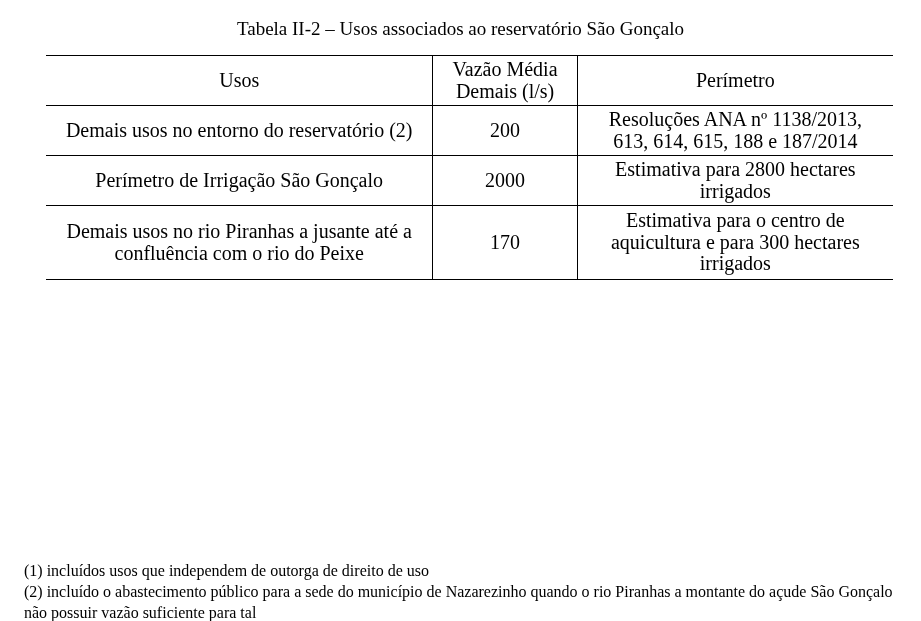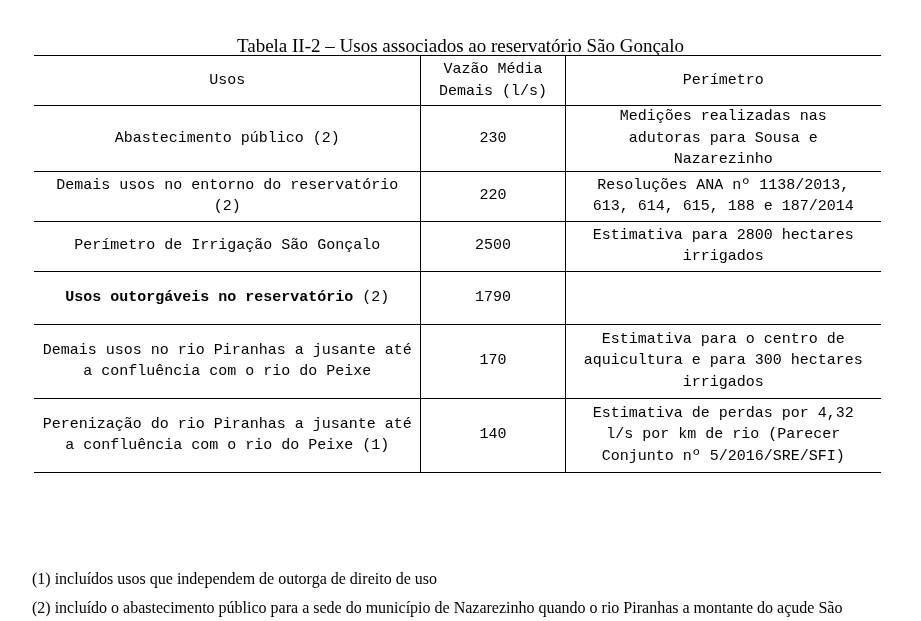--- a/index.html
+++ b/index.html
@@ -16,31 +16,29 @@
       overflow: hidden;
     }
     .caption {
       position: absolute;
       left: 0;
       top: 17px;
       width: 921px;
       text-align: center;
       font-size: 19px;
       line-height: 24px;
-      margin-top: 17px;
     }
     table.uses {
       position: absolute;
-      left: 34px;
+      left: 46px;
       top: 55px;
       width: 847px;
       border-collapse: collapse;
-      font-size: 15px;
+      font-size: 20px;
       line-height: 21.5px;
-      font-family: Liberation Mono, monospace;
     }
     table.uses th, table.uses td {
       border-top: 1.5px solid #000;
       border-bottom: 1.5px solid #000;
       padding: 0 6px;
       text-align: center;
       vertical-align: middle;
       font-weight: normal;
     }
     table.uses th + th, table.uses td + td {
@@ -51,21 +49,21 @@
     .col-ref { width: 302px; }
     .b { font-weight: bold; }
     .notes {
       position: absolute;
       left: 24px;
       top: 560px;
       width: 870px;
       font-size: 16px;
       line-height: 21px;
     }
-    .notes p { margin: 8px; }
+    .notes p { margin: 0; }
   </style>
 </head>
 <body>
 
 <div class="caption">Tabela II-2 – Usos associados ao reservatório São Gonçalo</div>
 
 <table class="uses">
   <colgroup>
     <col class="col-uso">
     <col class="col-vazao">
@@ -73,48 +71,33 @@
   </colgroup>
   <thead>
     <tr style="height:50px">
       <th>Usos</th>
       <th><span>Vazão Média</span><br><span>Demais (l/s)</span></th>
       <th>Perímetro</th>
     </tr>
   </thead>
   <tbody>
     <tr style="height:50px">
-      <td><span class="b"></span><span>Abastecimento público (2)</span></td>
-      <td>230</td>
-      <td style="padding:0 14px">Medições realizadas nas adutoras para Sousa e Nazarezinho</td>
-    </tr>
-    <tr style="height:50px">
       <td><span class="b"></span><span>Demais usos no entorno do reservatório (2)</span></td>
-      <td>220</td>
+      <td>200</td>
       <td style="padding:0 18px">Resoluções ANA nº 1138/2013, 613, 614, 615, 188 e 187/2014</td>
     </tr>
     <tr style="height:50px">
       <td><span class="b"></span><span>Perímetro de Irrigação São Gonçalo</span></td>
-      <td>2500</td>
+      <td>2000</td>
       <td style="padding:0 14px">Estimativa para 2800 hectares irrigados</td>
-    </tr>
-    <tr style="height:53px">
-      <td><span class="b">Usos outorgáveis no reservatório</span><span> (2)</span></td>
-      <td class="b">1790</td>
-      <td></td>
     </tr>
     <tr style="height:74px">
       <td><span class="b"></span><span>Demais usos no rio Piranhas a jusante até a confluência com o rio do Peixe</span></td>
       <td>170</td>
       <td style="padding:0 8px">Estimativa para o centro de aquicultura e para 300 hectares irrigados</td>
-    </tr>
-    <tr style="height:74px">
-      <td><span class="b"></span><span>Perenização do rio Piranhas a jusante até a confluência com o rio do Peixe (1)</span></td>
-      <td>140</td>
-      <td style="padding:0 10px">Estimativa de perdas por 4,32 l/s por km de rio (Parecer Conjunto nº 5/2016/SRE/SFI)</td>
     </tr>
   </tbody>
 </table>
 
 <div class="notes">
   <p>(1) incluídos usos que independem de outorga de direito de uso</p>
   <p>(2) incluído o abastecimento público para a sede do município de Nazarezinho quando o rio Piranhas a montante do açude São Gonçalo não possuir vazão suficiente para tal</p>
 </div>
 
 </body></html>

